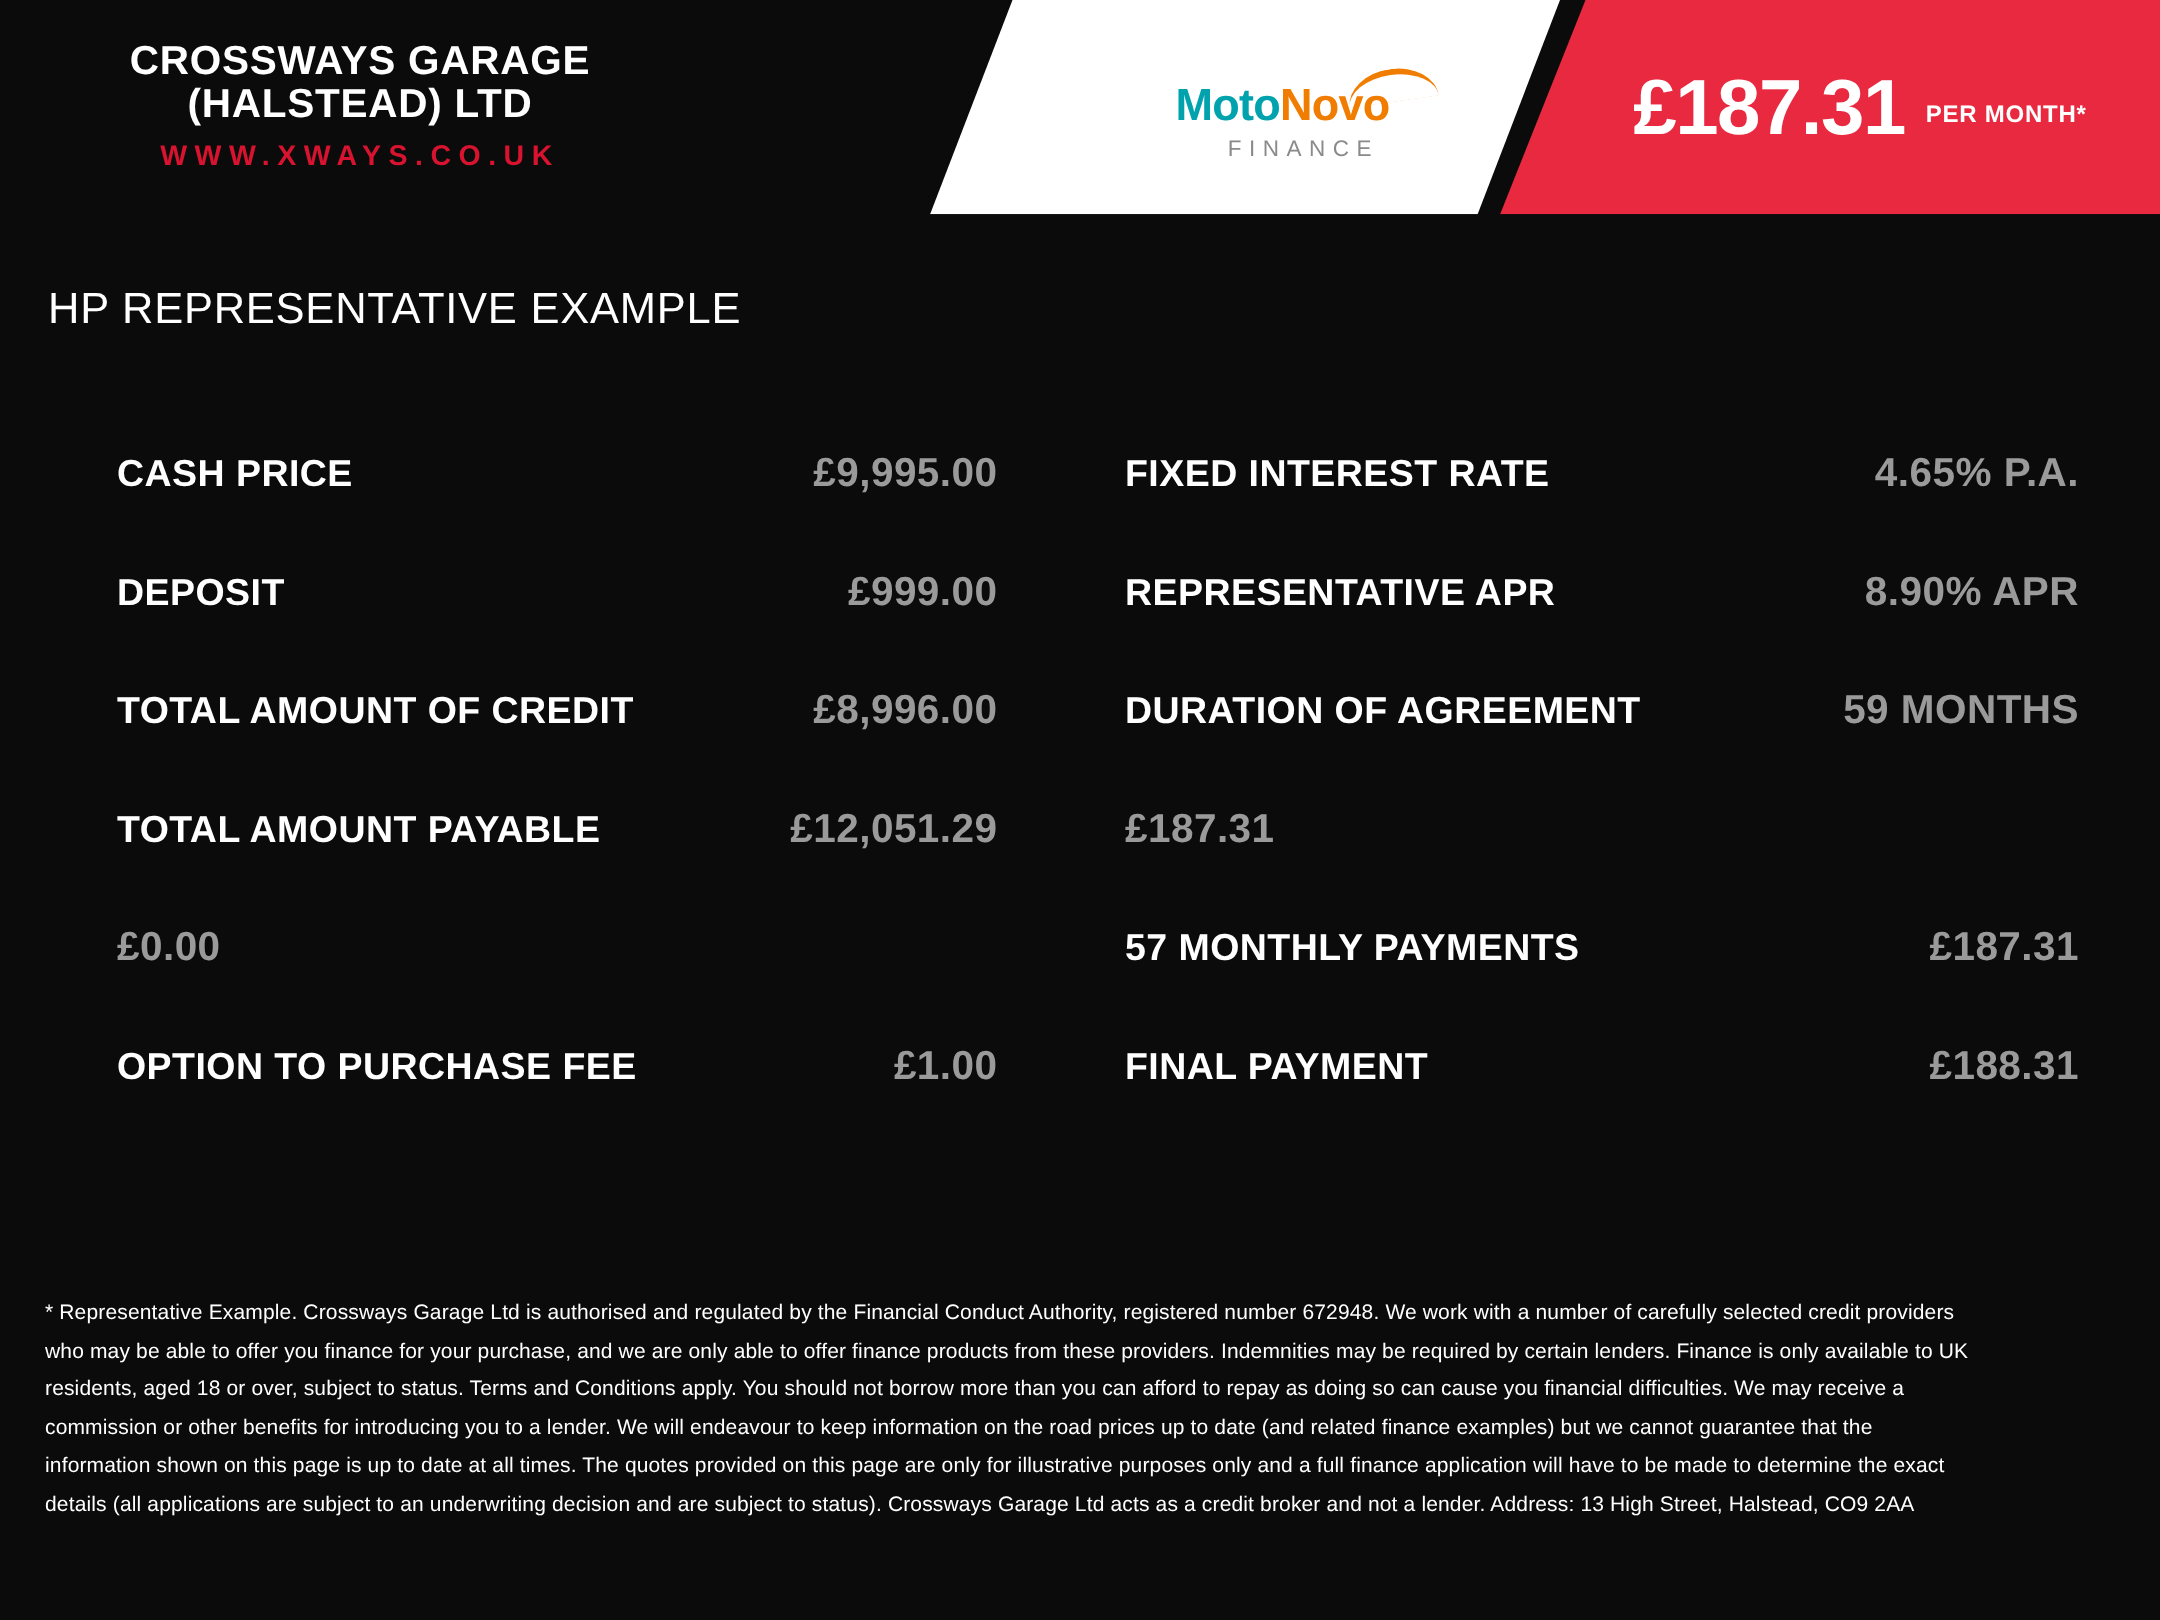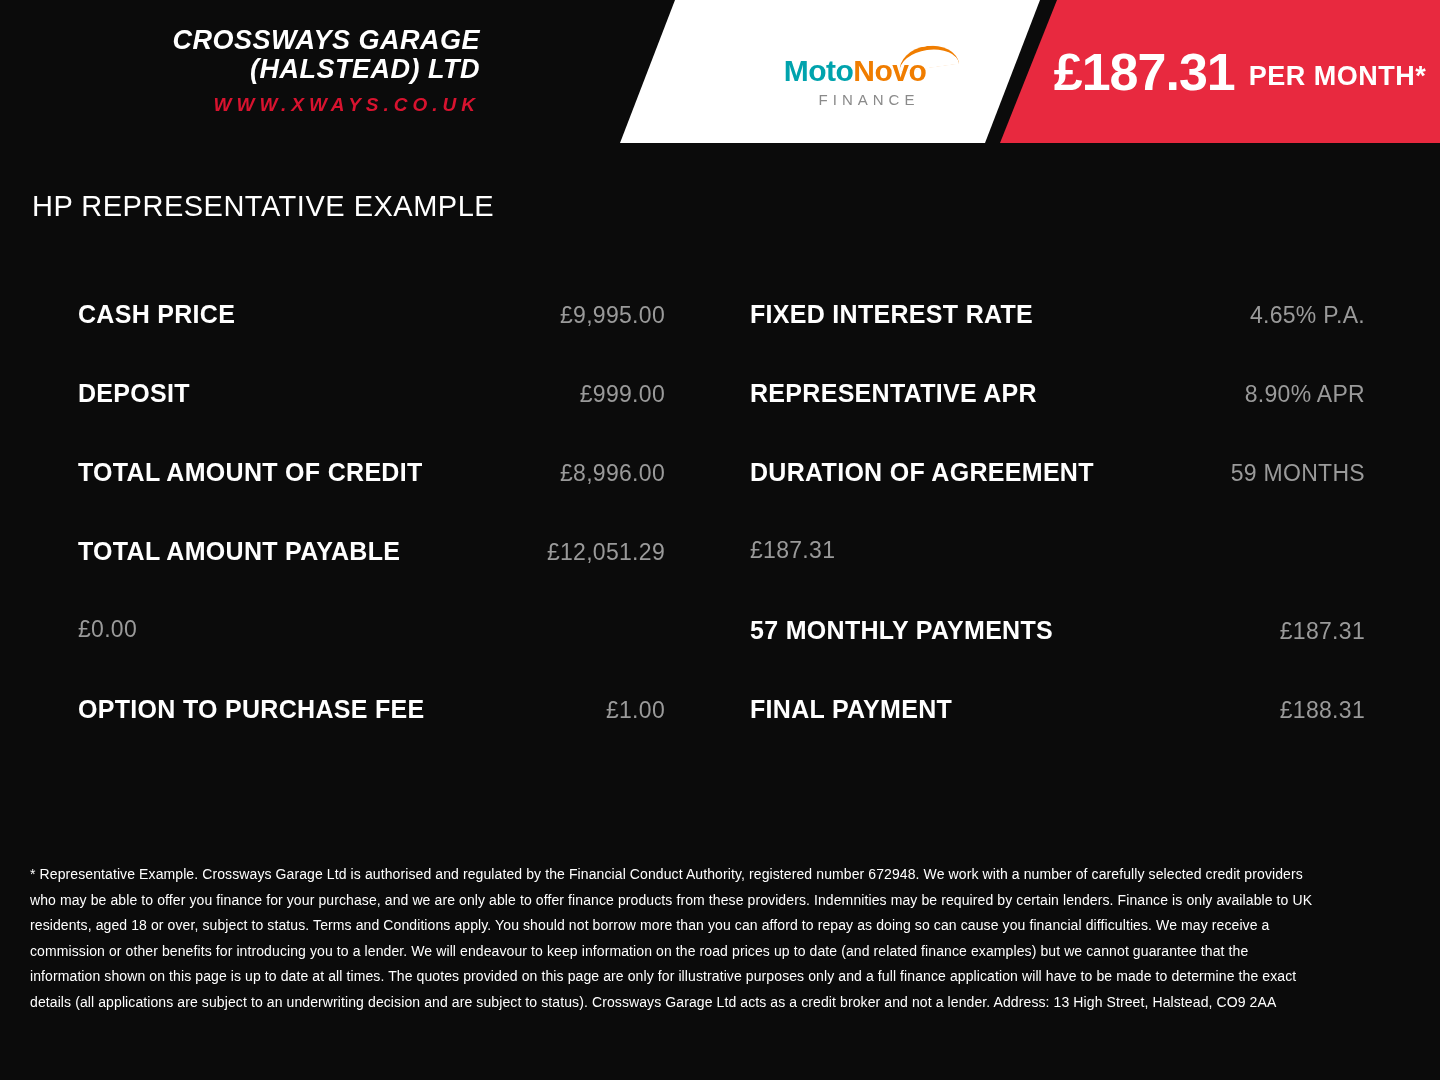--- a/index.html
+++ b/index.html
@@ -23,22 +23,21 @@
     width: 1440px;
     height: 143px;
     background: #0b0b0b;
     overflow: hidden;
   }
   .brand {
     position: absolute;
     left: 0;
     top: 26px;
     width: 480px;
-    text-align: right;
-    font-style: italic;
+    text-align: center;
   }
   .brand-line1, .brand-line2 {
     color: #ffffff;
     font-weight: bold;
     font-size: 27px;
     letter-spacing: 0.5px;
     line-height: 29px;
   }
   .brand-url {
     color: #d8132f;
@@ -114,21 +113,21 @@
     padding-left: 40px;
   }
   .price-amount {
     color: #ffffff;
     font-size: 52px;
     font-weight: bold;
     letter-spacing: -1px;
   }
   .price-period {
     color: #ffffff;
-    font-size: 27px;
+    font-size: 16px;
     font-weight: bold;
     letter-spacing: 0.5px;
     padding-top: 10px;
   }
 
   
   .section-title {
     position: absolute;
     left: 32px;
     top: 190px;
@@ -143,38 +142,38 @@
     position: absolute;
     left: 0;
     top: 300px;
     width: 1440px;
     display: flex;
   }
   .col {
     width: 720px;
     padding: 0 55px 0 78px;
   }
-  .col.right { padding: 0 75px 0 30px; }
+  .col.right { padding: 0 54px 0 30px; }
   .row {
     display: flex;
     align-items: baseline;
     justify-content: space-between;
     height: 79px;
   }
   .row-label {
     color: #ffffff;
     font-size: 25px;
     font-weight: bold;
     letter-spacing: 0.3px;
     white-space: nowrap;
   }
   .row-value {
     color: #9a9a9a;
-    font-size: 23px;
-    font-weight: normal;
+    font-size: 27px;
+    font-weight: bold;
     letter-spacing: 0.3px;
     white-space: nowrap;
   }
 
   
   .disclaimer {
     position: absolute;
     left: 30px;
     top: 862px;
     width: 1285px;

